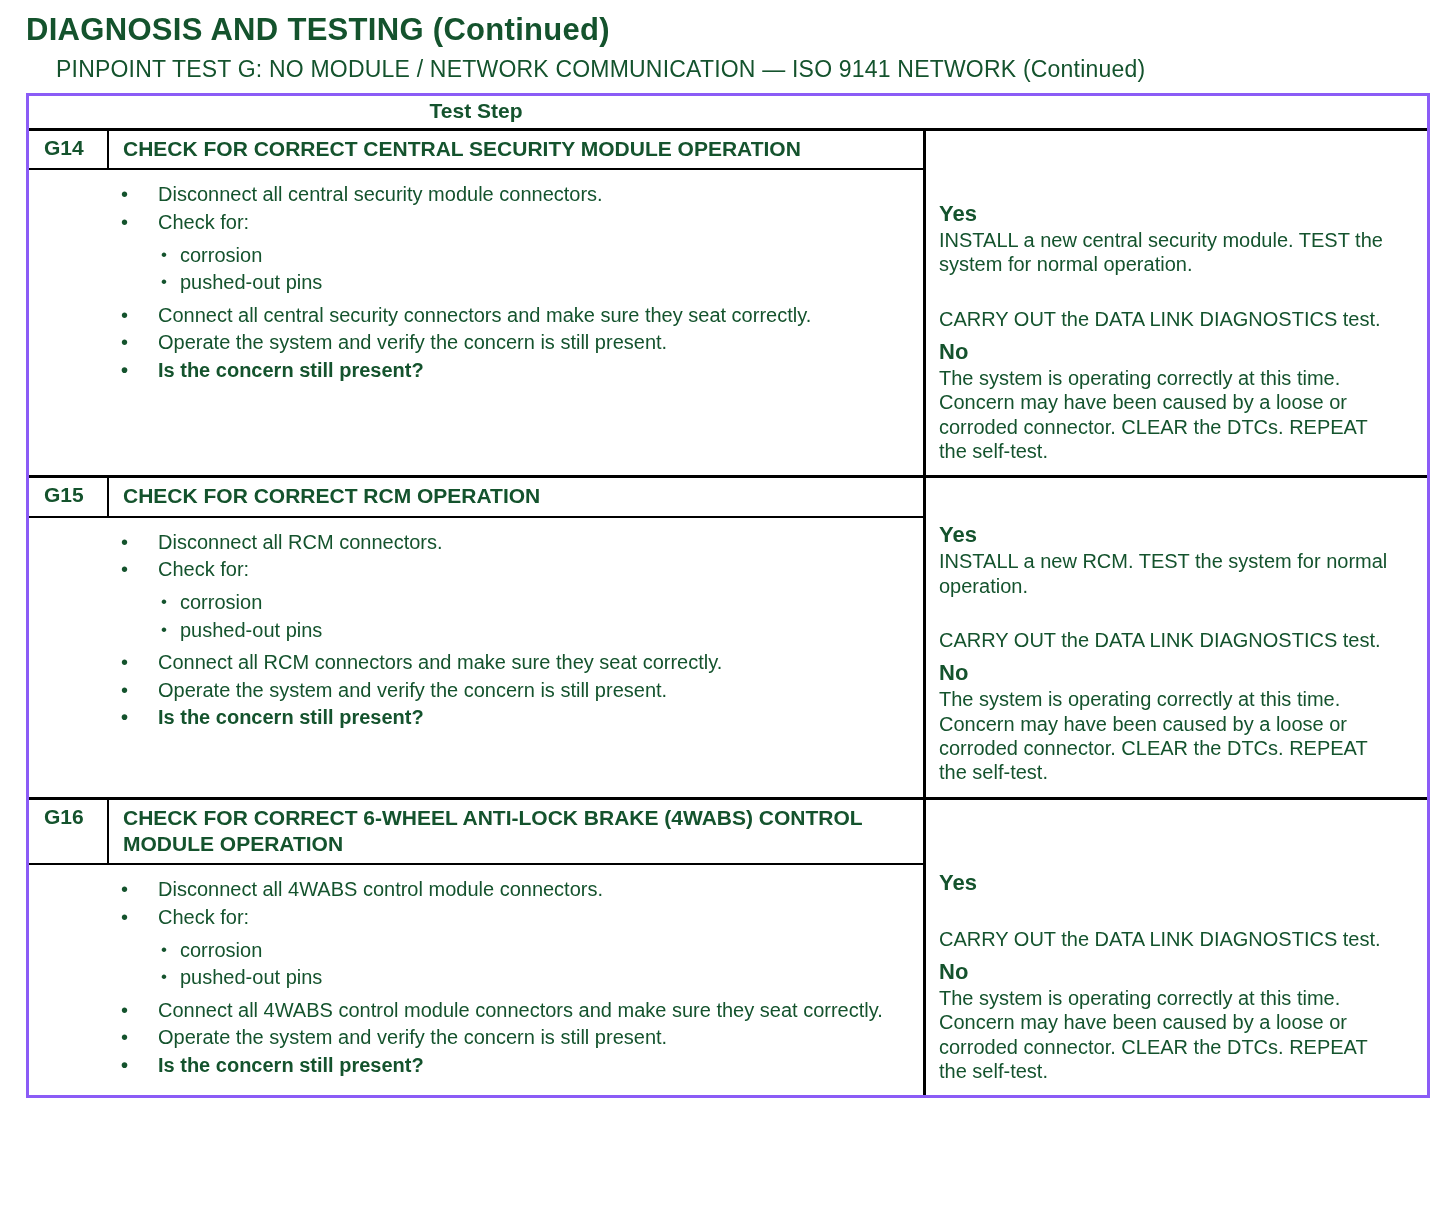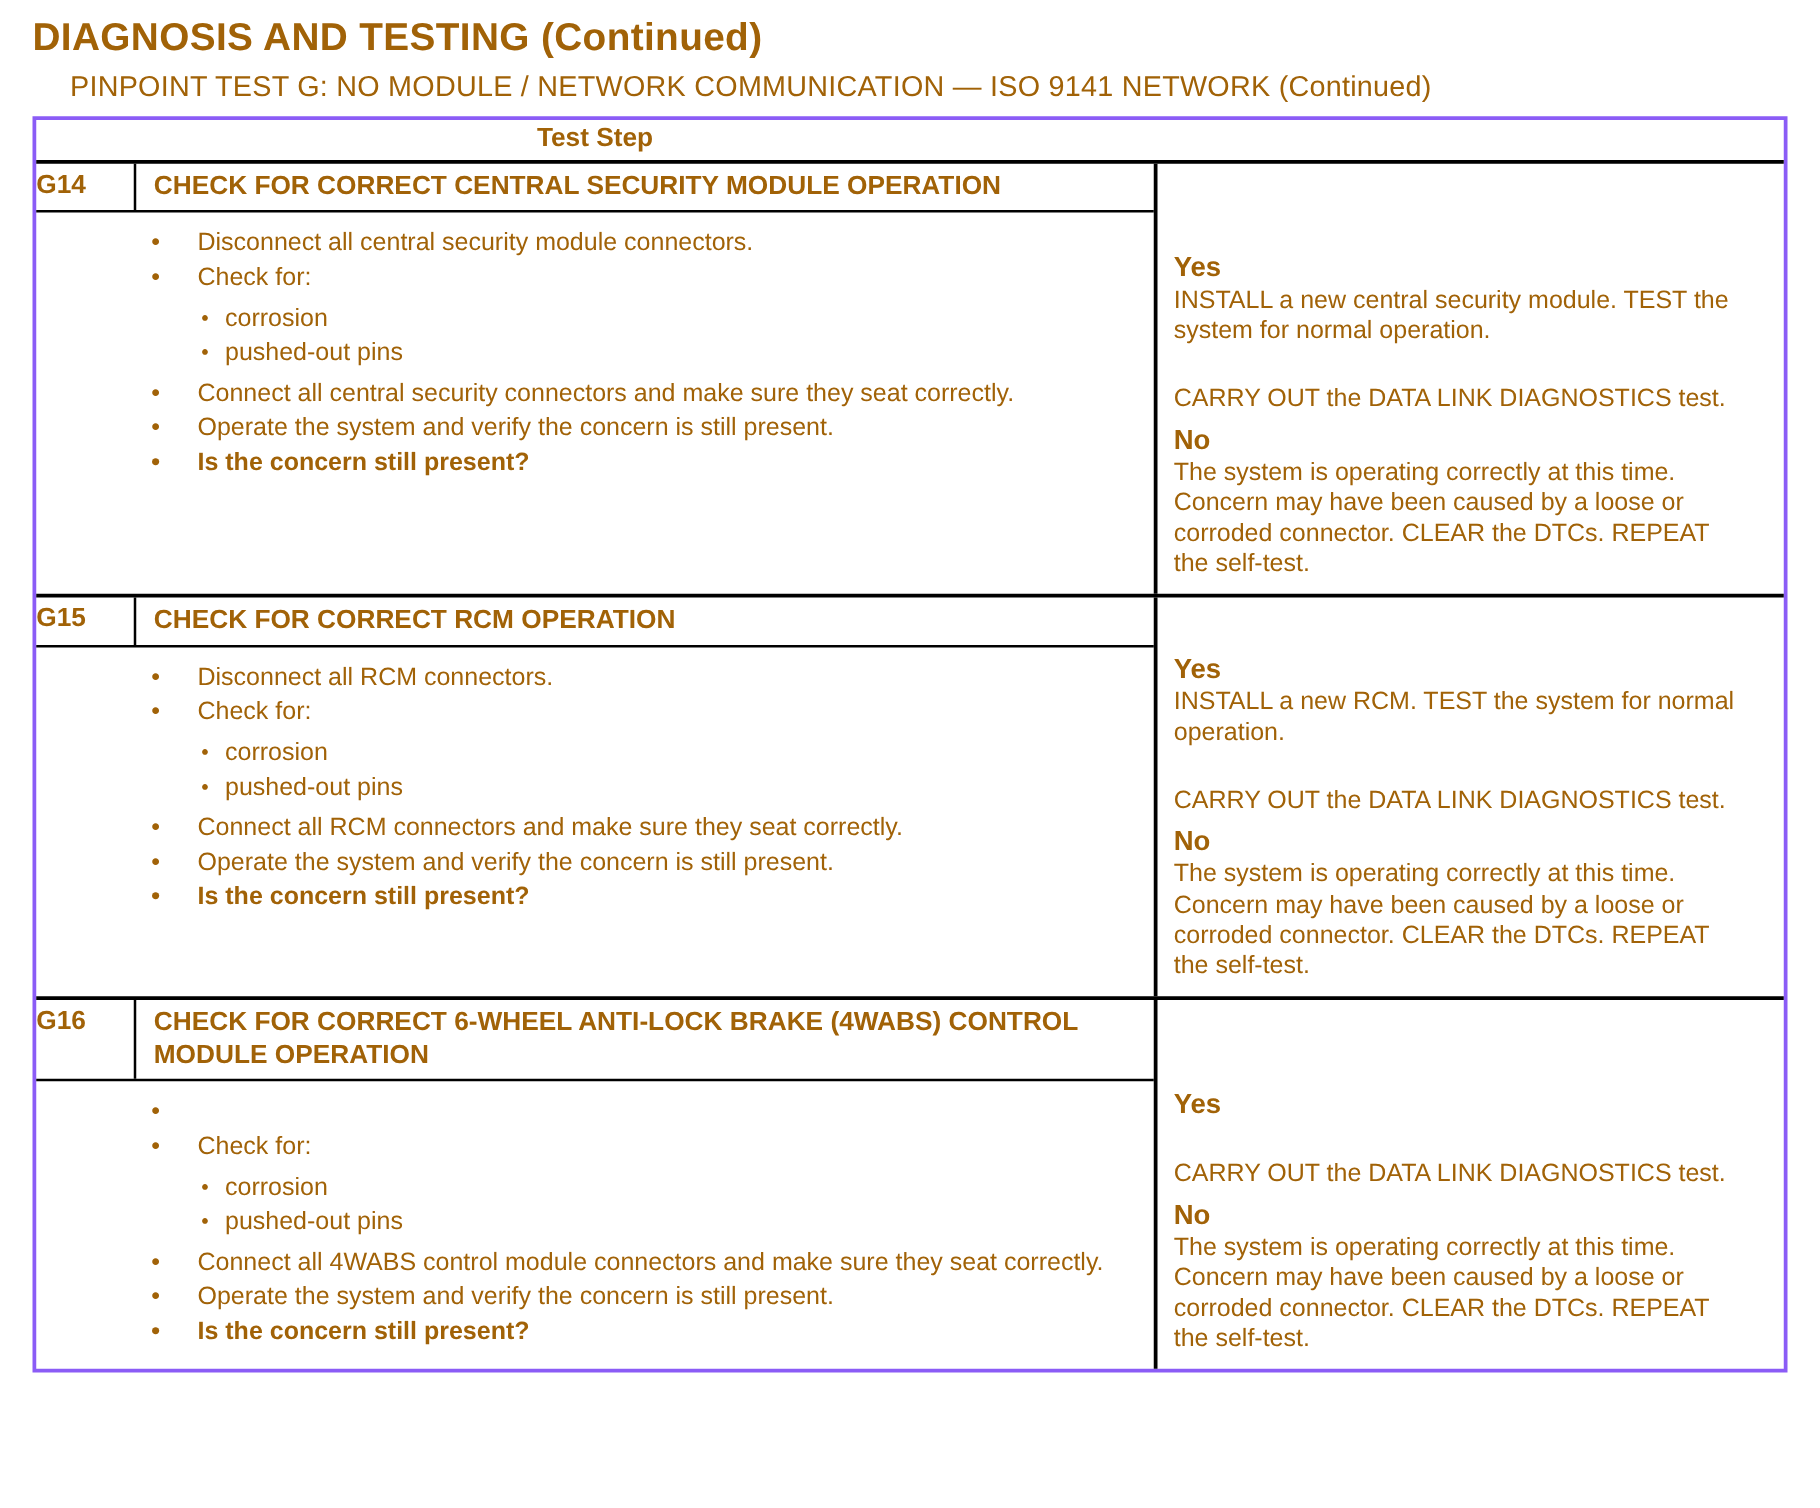--- a/index.html
+++ b/index.html
@@ -1,21 +1,21 @@
 <!DOCTYPE html>
 <html><head>
 <meta charset="utf-8">
 <style>
   * { box-sizing: border-box; }
   html, body { margin: 0; padding: 0; background: #ffffff; }
   .page {
     width: 1456px;
     height: 1206px;
     background: #ffffff;
-    color: #a16207;
+    color: #14532d;
     font-family: "Liberation Sans", "DejaVu Sans", sans-serif;
     padding: 10px 24px 0 26px;
     overflow: hidden;
   }
   .doc-title {
     font-size: 31px;
     font-weight: bold;
     margin: 2px 0 8px 0;
     letter-spacing: 0.3px;
   }
@@ -48,21 +48,21 @@
   .test-left { padding-bottom: 10px; }
   .title-row {
     display: flex;
     border-bottom: 2px solid #000;
   }
   .test-id {
     flex: 0 0 80px;
     border-right: 2px solid #000;
     font-weight: bold;
     font-size: 21px;
-    padding: 5px 4px 6px 0;
+    padding: 5px 4px 6px 15px;
   }
   .test-title {
     font-weight: bold;
     font-size: 21px;
     line-height: 1.25;
     padding: 5px 12px 6px 14px;
     max-width: 780px;
   }
   .steps { margin-top: 12px; }
   .li {
@@ -200,20 +200,21 @@
 
     <div class="test-row row-tall">
       <div class="test-left">
         <div class="title-row">
           <div class="test-id">G16</div>
           <div class="test-title">CHECK FOR CORRECT 6-WHEEL ANTI-LOCK BRAKE (4WABS) CONTROL MODULE OPERATION</div>
         </div>
         <div class="steps">
           <div class="li">
               <span class="b">•</span>
+              <span>Disconnect all 4WABS control module connectors.</span>
             </div>
           <div class="li">
               <span class="b">•</span>
               <span>Check for:</span>
             </div>
           <div class="li sub sub-first">
               <span class="b">•</span>
               <span>corrosion</span>
             </div>
           <div class="li sub">

